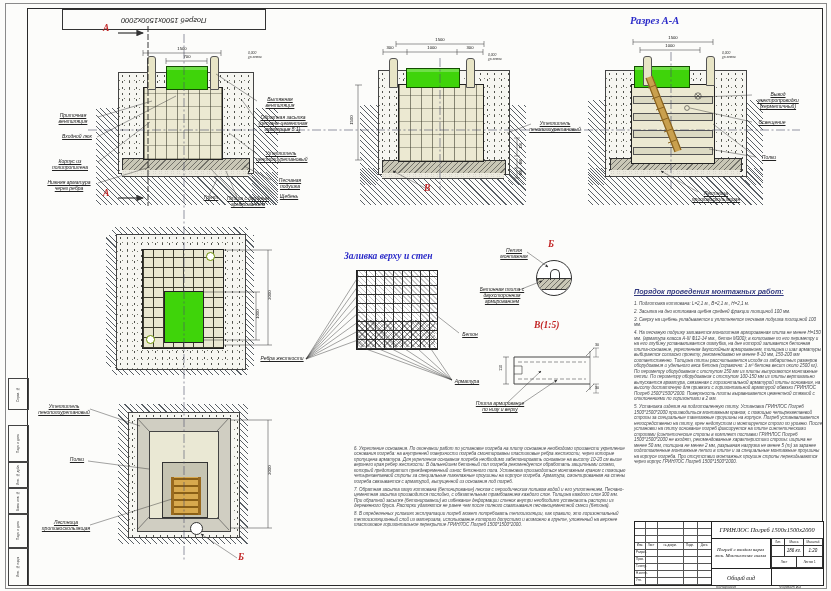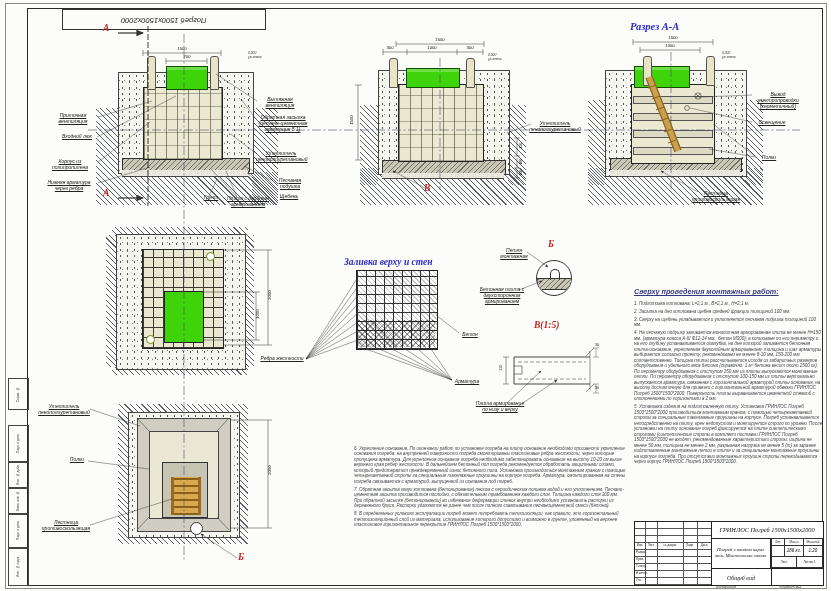--- a/index.html
+++ b/index.html
@@ -32,21 +32,21 @@
                      repeating-linear-gradient(45deg,rgba(70,70,70,.3) 0 1px,transparent 1px 3.5px);}
   .crossh{background-image:repeating-linear-gradient(45deg,rgba(0,0,0,.35) 0 1px,transparent 1px 4px),
                            repeating-linear-gradient(-45deg,rgba(0,0,0,.35) 0 1px,transparent 1px 4px);}
   .green{background:#3fd40a;border:1px solid #222;}
   .lbl{font:italic 5px/1.2 "Liberation Sans",sans-serif;color:#222;text-align:center;
        text-decoration:underline;text-underline-offset:1px;}
   .dim{font:4.2px/1 "Liberation Sans",sans-serif;color:#111;text-align:center;}
   .rot{transform:rotate(-90deg);transform-origin:center;}
   .lvl{font:italic 3.3px/1.2 "Liberation Sans",sans-serif;color:#333;text-align:left;}
   .red{color:#c22626;font:italic bold 9.5px/1 "Liberation Serif",serif;}
-  .blue{color:#2a2ac8;font:italic bold 10.5px/1 "Liberation Serif",serif;margin-top:6px;}
+  .blue{color:#2a2ac8;font:italic bold 10.5px/1 "Liberation Serif",serif;}
   .instr-title{font:italic bold 7.2px/1.2 "Liberation Sans",sans-serif;color:#333a80;text-decoration:underline;}
   .instr{font:italic 4.5px/1.22 "Liberation Sans",sans-serif;color:#45474c;}
   .instr p{margin:0 0 2.5px 0;}
   .vstrip{border:.8px solid #444;display:flex;align-items:center;justify-content:center;
           writing-mode:vertical-rl;transform:rotate(180deg);font:3.2px/1 "Liberation Sans",sans-serif;color:#333;}
   .tb-cell{position:absolute;box-sizing:border-box;border:.6px solid #333;display:flex;align-items:center;justify-content:center;overflow:hidden;}
   .tb-small{font:3px/1 "Liberation Sans",sans-serif;color:#222;}
   .tb-val{font:italic 4.5px/1 "Liberation Sans",sans-serif;color:#111;}
   .ladder{background:#d8a94e;border-left:3px solid #9a6a1e;border-right:3px solid #9a6a1e;
     background-image:repeating-linear-gradient(0deg,#8a5f16 0 2px,transparent 2px 7px);}
@@ -307,21 +307,21 @@
   </div>
   <div class="abs lvl" style="left:488px;top:54px;width:26px;">
     <span>0,000</span><br>
     <span>ур.земли</span>
   </div>
   <div class="abs lvl" style="left:722px;top:52px;width:26px;">
     <span>0,000</span><br>
     <span>ур.земли</span>
   </div>
 
-  <div class="abs instr-title" style="left:634px;top:288px;width:192px;">Сверху проведения монтажных работ:</div>
+  <div class="abs instr-title" style="left:634px;top:288px;width:192px;">Порядок проведения монтажных работ:</div>
   <div class="abs instr" style="left:634px;top:301px;width:190px;">
     <p>1. Подготовка котлована: L=2,1 м., В=2,1 м., Н=2,1 м.</p>
     <p>2. Засыпка на дно котлована щебня средней фракции толщиной 100 мм.</p>
     <p>3. Сверху на щебень укладывается и уплотняется песчаная подушка толщиной 100 мм.</p>
     <p>4. На песчаную подушку заливается монолитная армированная плита не менее Н=150 мм. (арматура класса А-III Ф12-14 мм., бетон М300); в котловане по его периметру и на его глубину устанавливается опалубка, на дне которой заливается бетонная плита-основание, укрепленная двухслойным армированием, толщина и шаг арматуры выбирается согласно проекту, рекомендовано не менее 8-10 мм, 150-200 мм соответственно. Толщина плиты рассчитывается исходя из габаритных размеров оборудования и удельного веса бетона (справочно: 1 м³ бетона весит около 2500 кг). По периметру оборудования с отступом 150 мм из плиты выпускаются монтажные петли. По периметру оборудования с отступом 100-150 мм из плиты вертикально выпускается арматура, связанная с горизонтальной арматурой плиты основания, на высоту достаточную для привязки с горизонтальной арматурой обвязки ГРИНЛОС Погреб 1500*1500*2000. Поверхность плиты выравнивается цементной стяжкой с отклонениями по горизонтали в 2 мм.</p>
     <p>5. Установка изделия на подготовленную плиту. Установка ГРИНЛОС Погреб 1500*1500*2000 производиться монтажным краном, с помощью четырехветвевой стропы за специальные такелажные проушины на корпусе. Погреб устанавливается непосредственно на плиту, крен недопустим и монтируется строго по уровню. После установки на плиту основание погреб фиксируется на плите синтетическими стропами (синтетические стропы в комплект поставки ГРИНЛОС Погреб 1500*1500*2000 не входят, рекомендованные характеристики стропы: ширина не менее 50 мм, толщина не менее 2 мм, разрывная нагрузка не менее 5 (т) за заранее подготовленные монтажные петли в плите и за специальные монтажные проушины на корпусе погреба. При отсутствии монтажных проушин стропы перекидываются через корпус ГРИНЛОС Погреб 1500*1500*2000.</p>
   </div>
 
   <div class="abs instr" style="left:354px;top:446px;width:272px;">
     <p>6. Укрепление основания. По окончании работ по установке погреба на плиту основание необходимо произвести укрепление основания погреба: на внутренней поверхности погреба смонтированы пластиковые ребра жесткости, через которые пропущена арматура. Для укрепления основания погреба необходимо забетонировать основание на высоту 10-20 см выше верхнего края ребер жесткости. В дальнейшем бетонный пол погреба рекомендуется обработать защитными слоями, который предотвратит преждевременный износ бетонного пола. Установка производиться монтажным краном с помощью четырехветвевой стропы за специальные такелажные проушины на корпусе погреба. Арматура, смонтированная на стены погреба связывается с арматурой, выпущенной из основания под погреб.</p>

